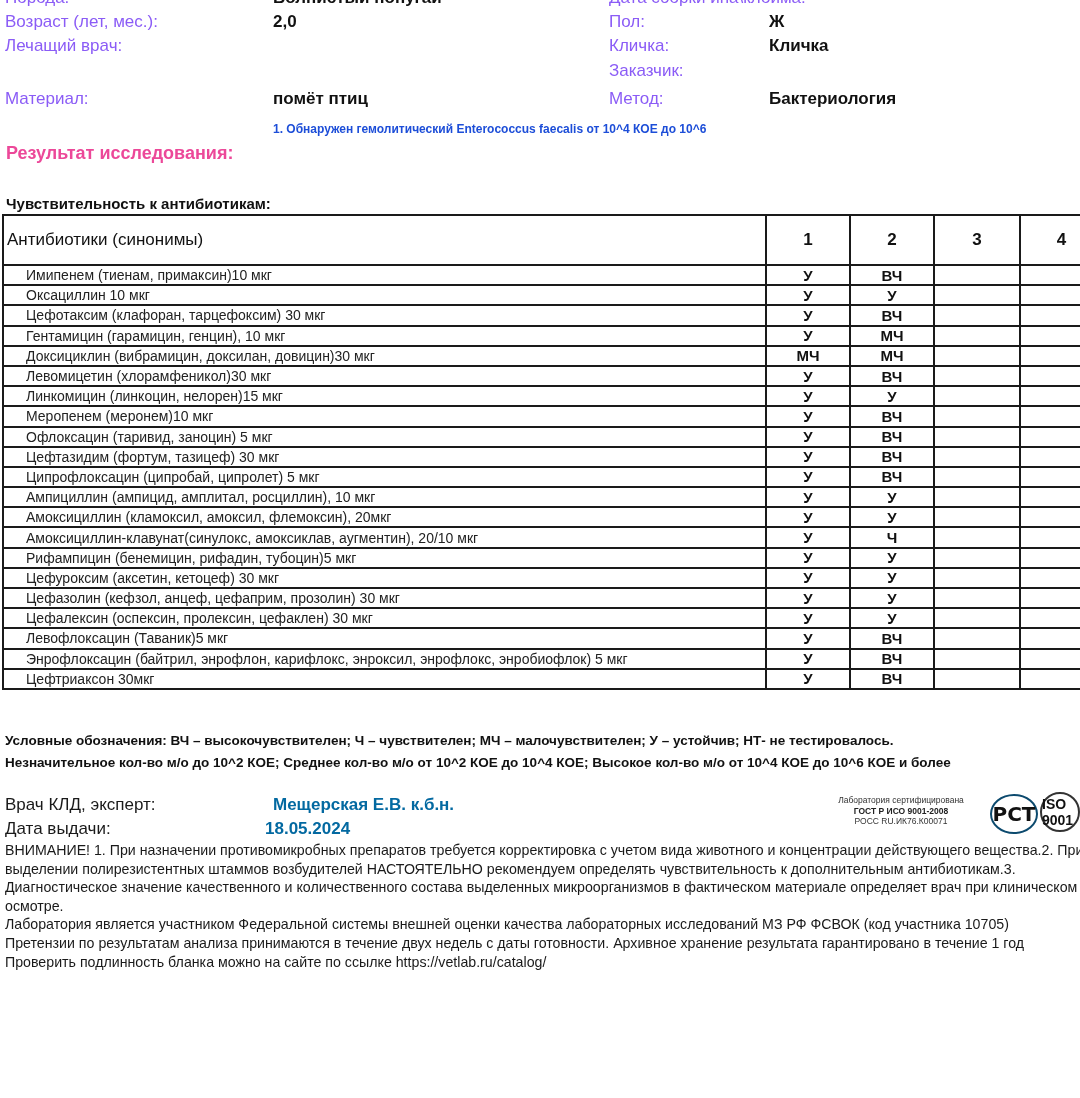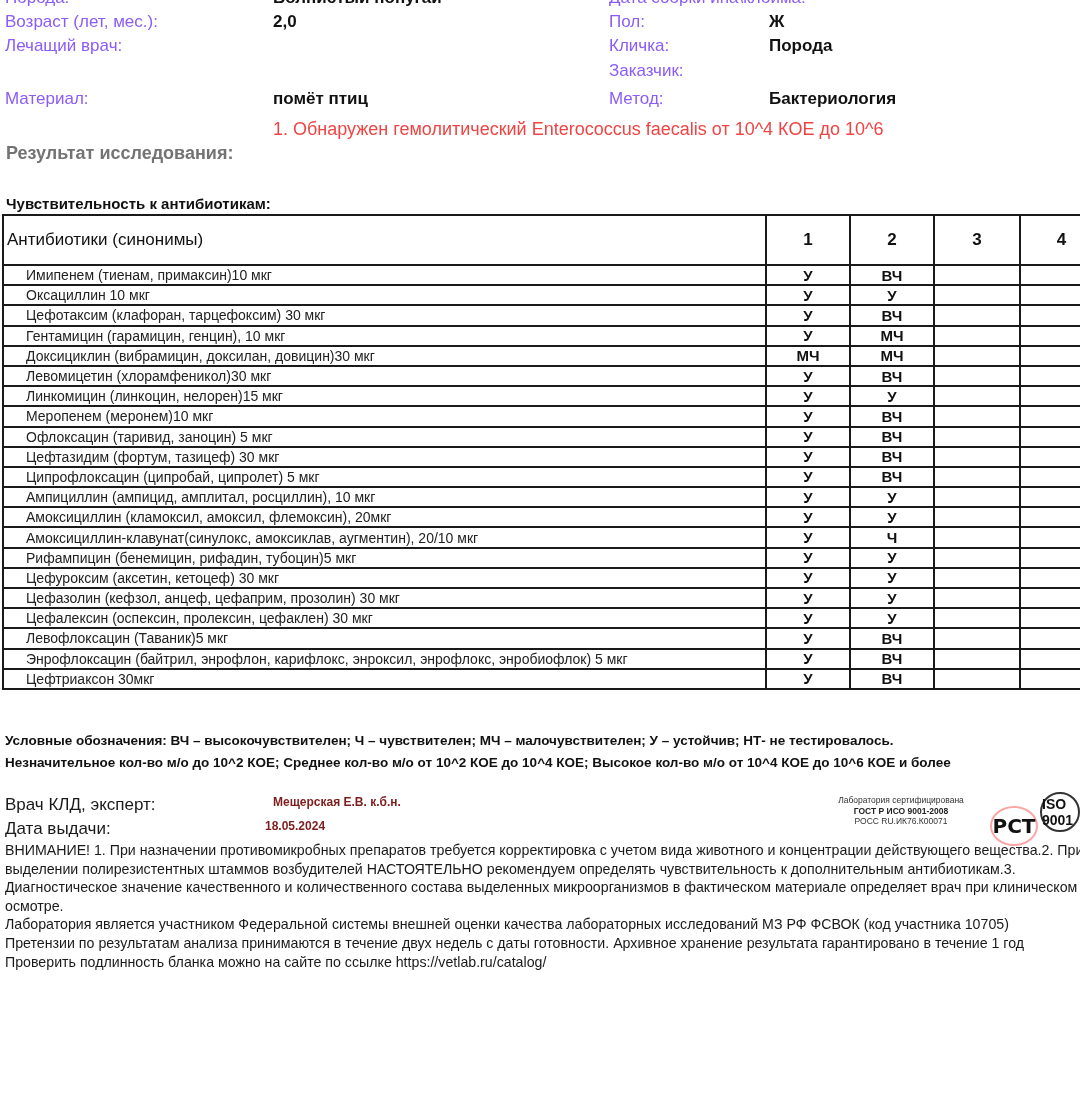--- a/index.html
+++ b/index.html
@@ -3,22 +3,22 @@
 <meta charset="utf-8">
 <style>
   html, body { margin: 0; padding: 0; background: #ffffff; }
   body {
     width: 1080px; height: 1098px; overflow: hidden; position: relative;
     font-family: "Liberation Sans", sans-serif; color: #111;
   }
   .abs { position: absolute; white-space: nowrap; }
   .lbl { font-size: 17px; color: #8b5cf6; }
   .val { font-size: 17px; font-weight: bold; color: #111; }
-  .result-label { font-size: 18px; font-weight: bold; color: #737373; }
-  .result-text { font-size: 18px; font-weight: normal; line-height: 25px; white-space: normal; width: 760px; color: #ef4444; }
+  .result-label { font-size: 18px; font-weight: bold; color: #ec4899; }
+  .result-text { font-size: 12px; font-weight: bold; line-height: 25px; white-space: normal; width: 760px; color: #1d4ed8; }
   .section-title { font-size: 15px; font-weight: bold; color: #111; }
 
   table.ab {
     position: absolute; left: 2px; top: 214px; border-collapse: collapse;
     table-layout: fixed; width: 1100px;
   }
   table.ab td, table.ab th {
     border: 2px solid #1a1a1a; padding: 0; height: 18.2px; font-size: 14px;
     overflow: hidden; white-space: nowrap;
   }
@@ -30,32 +30,31 @@
   table.ab td.name { padding-left: 22px; color: #222; }
   table.ab td.res { text-align: center; font-weight: bold; font-size: 15px; }
   col.c-name { width: 763px; }
   col.c-1 { width: 84px; }
   col.c-2 { width: 84px; }
   col.c-3 { width: 86px; }
   col.c-4 { width: 83px; }
 
   .legend { font-size: 13.5px; font-weight: bold; color: #111; }
   .sign-lbl { font-size: 17px; color: #1a1a1a; }
-  .sign-val { font-size: 12px; font-weight: bold; color: #7f1d1d; }
+  .sign-val { font-size: 17px; font-weight: bold; color: #0369a1; }
   .notes { position: absolute; left: 5px; top: 841px; width: 1100px; font-size: 14.2px; line-height: 18.6px; color: #1a1a1a; white-space: normal; }
   .notes p { margin: 0; }
 
   .cert { position: absolute; left: 816px; top: 795px; width: 170px; text-align: center; font-size: 8.5px; line-height: 10.5px; color: #333; }
   .cert .bold { font-weight: bold; color: #222; }
   .logo-rst {
     position: absolute; left: 990px; top: 794px; width: 44px; height: 36px;
-    border: 2px solid #fca5a5; border-radius: 50%; font-weight: bold; font-size: 20px;
+    border: 2px solid #0c4a6e; border-radius: 50%; font-weight: bold; font-size: 20px;
     display: flex; align-items: center; justify-content: center; color: #111;
     font-family: "DejaVu Sans", sans-serif;
-    margin-top: 12px;
   }
   .logo-iso {
     position: absolute; left: 1040px; top: 792px; width: 40px; height: 40px;
     border: 2px solid #333; border-radius: 50%; font-size: 14px; font-weight: bold;
     display: flex; align-items: center; justify-content: center; color: #111; box-sizing: border-box;
   }
 </style>
 </head>
 <body>
 
@@ -63,21 +62,21 @@
 <div class="abs val" style="left:273px; top:-12px;">Волнистый попугай</div>
 <div class="abs lbl" style="left:609px; top:-12px;">Дата сборки ина\клойма:</div>
 
 <div class="abs lbl" style="left:5px; top:12px;">Возраст (лет, мес.):</div>
 <div class="abs val" style="left:273px; top:12px;">2,0</div>
 <div class="abs lbl" style="left:609px; top:12px;">Пол:</div>
 <div class="abs val" style="left:769px; top:12px;">Ж</div>
 
 <div class="abs lbl" style="left:5px; top:36px;">Лечащий врач:</div>
 <div class="abs lbl" style="left:609px; top:36px;">Кличка:</div>
-<div class="abs val" style="left:769px; top:36px;">Порода</div>
+<div class="abs val" style="left:769px; top:36px;">Кличка</div>
 
 <div class="abs lbl" style="left:609px; top:61px;">Заказчик:</div>
 
 <div class="abs lbl" style="left:5px; top:89px;">Материал:</div>
 <div class="abs val" style="left:273px; top:89px;">помёт птиц</div>
 <div class="abs lbl" style="left:609px; top:89px;">Метод:</div>
 <div class="abs val" style="left:769px; top:89px;">Бактериология</div>
 
 <div class="abs result-label" style="left:6px; top:143px;">Результат исследования:</div>
 <div class="abs result-text" style="left:273px; top:117px;">

